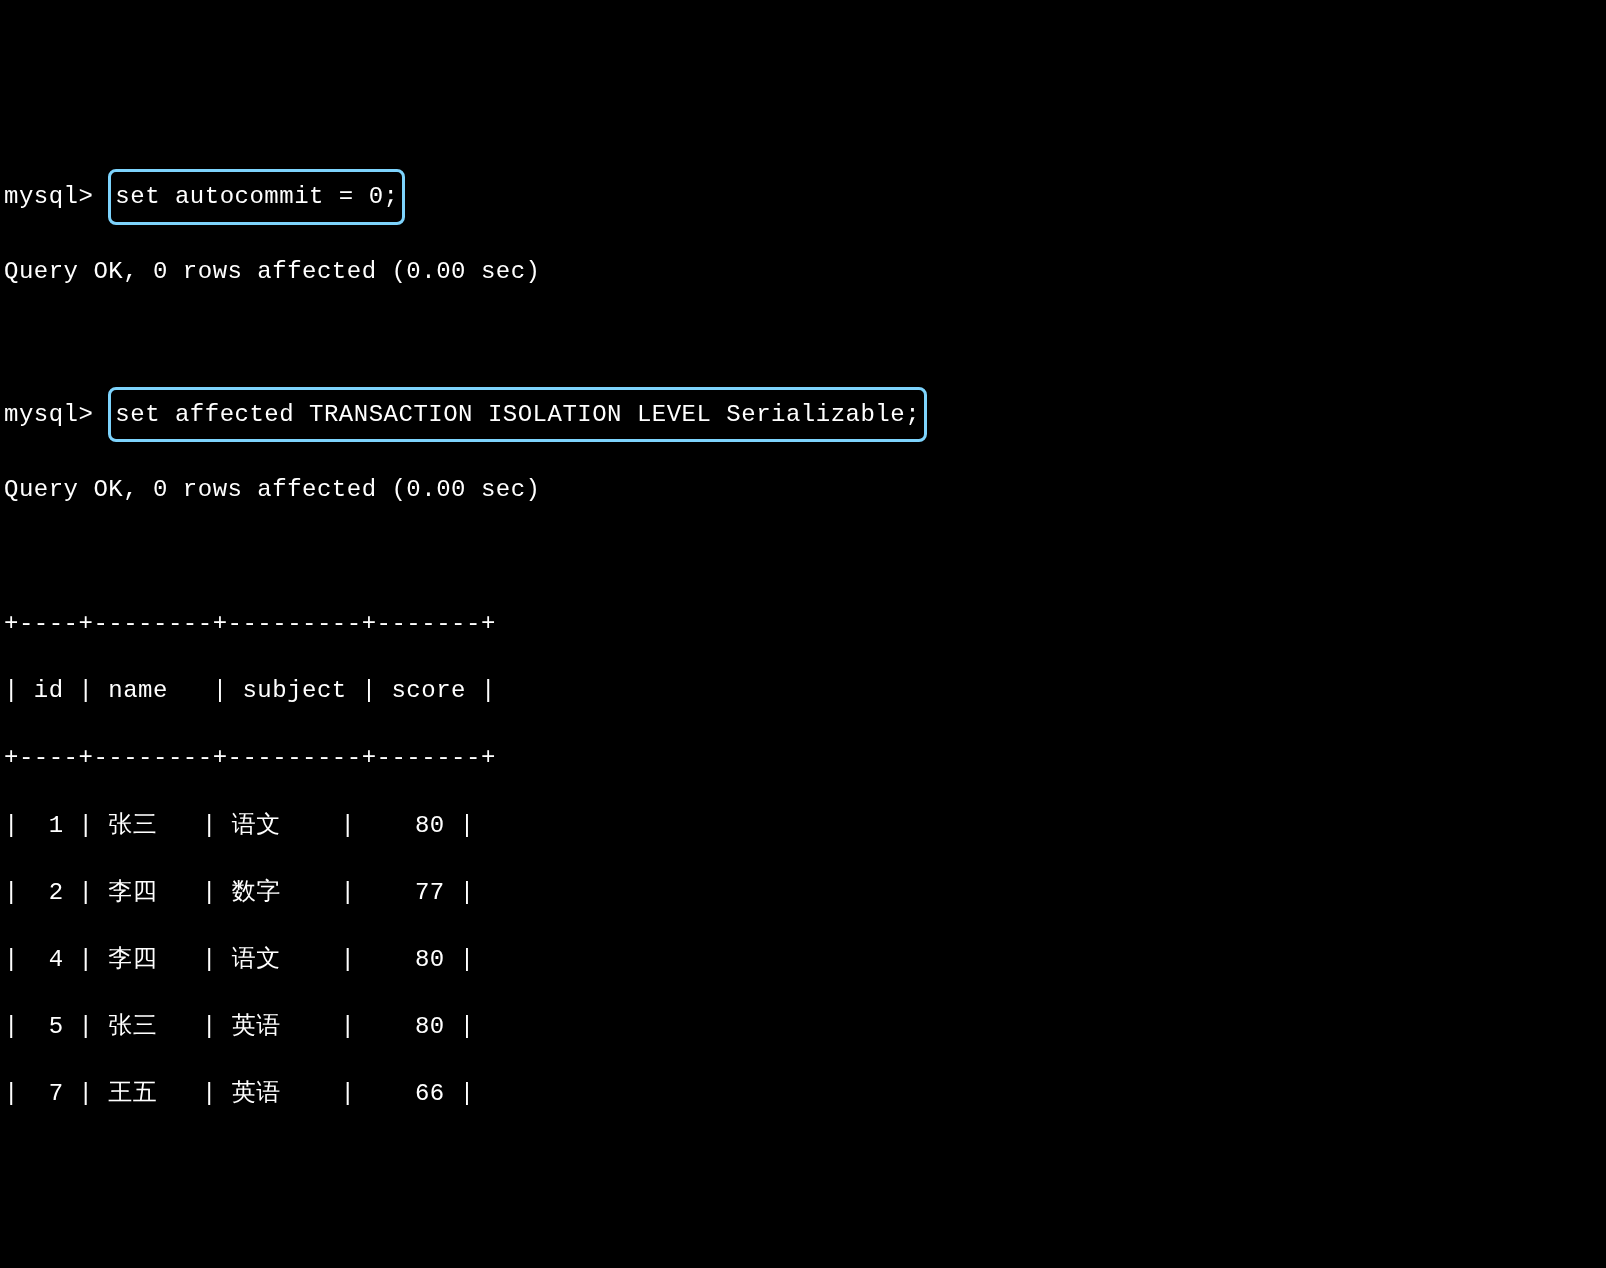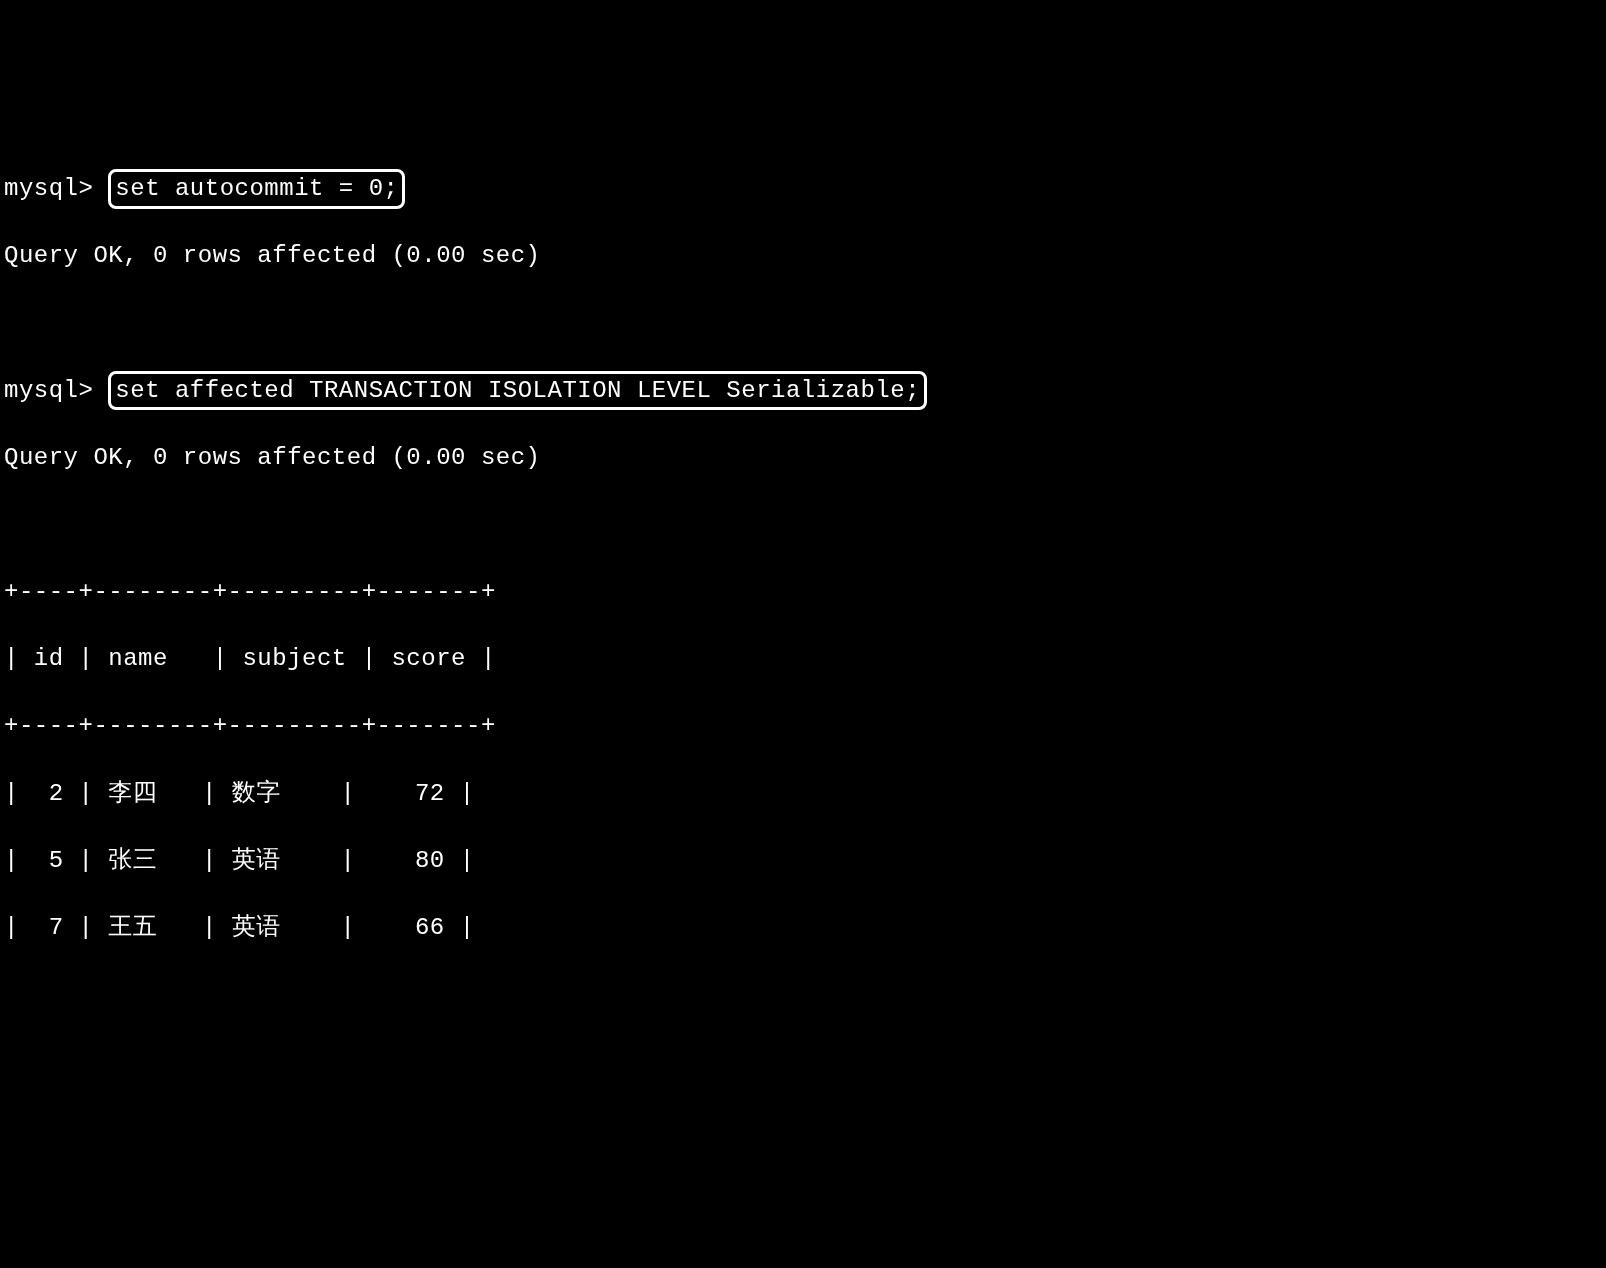--- a/index.html
+++ b/index.html
@@ -14,23 +14,23 @@
       font-size: 24px;
       line-height: 1.4;
       padding: 4px;
       white-space: pre;
       letter-spacing: 0.5px;
     }
     .terminal {
       width: 100%;
     }
     .highlight-box {
-      border: 3px solid #ffffff;
+      border: 3px solid #7dd3fc;
       border-radius: 8px;
-      padding: 0 4px;
+      padding: 8px 4px;
       display: inline-block;
       margin: -3px 0;
     }
     .line {
       display: block;
     }
   </style>
 </head>
 <body>
 
@@ -39,21 +39,23 @@
 <div class="terminal">
 <span class="line"><span>mysql&gt;</span> <span class="highlight-box">set autocommit = 0;</span></span>
 <span class="line">Query OK, 0 rows affected (0.00 sec)</span>
 <span class="line"> </span>
 <span class="line"><span>mysql&gt;</span> <span class="highlight-box">set affected TRANSACTION ISOLATION LEVEL Serializable;</span></span>
 <span class="line">Query OK, 0 rows affected (0.00 sec)</span>
 <span class="line"> </span>
 <span class="line">+----+--------+---------+-------+</span>
 <span class="line">| id | name   | subject | score |</span>
 <span class="line">+----+--------+---------+-------+</span>
-<span class="line">|  2 | 李四   | 数字    |    72 |</span>
+<span class="line">|  1 | 张三   | 语文    |    80 |</span>
+<span class="line">|  2 | 李四   | 数字    |    77 |</span>
+<span class="line">|  4 | 李四   | 语文    |    80 |</span>
 <span class="line">|  5 | 张三   | 英语    |    80 |</span>
 <span class="line">|  7 | 王五   | 英语    |    66 |</span>
 
 
 
 
 
 
 
 

